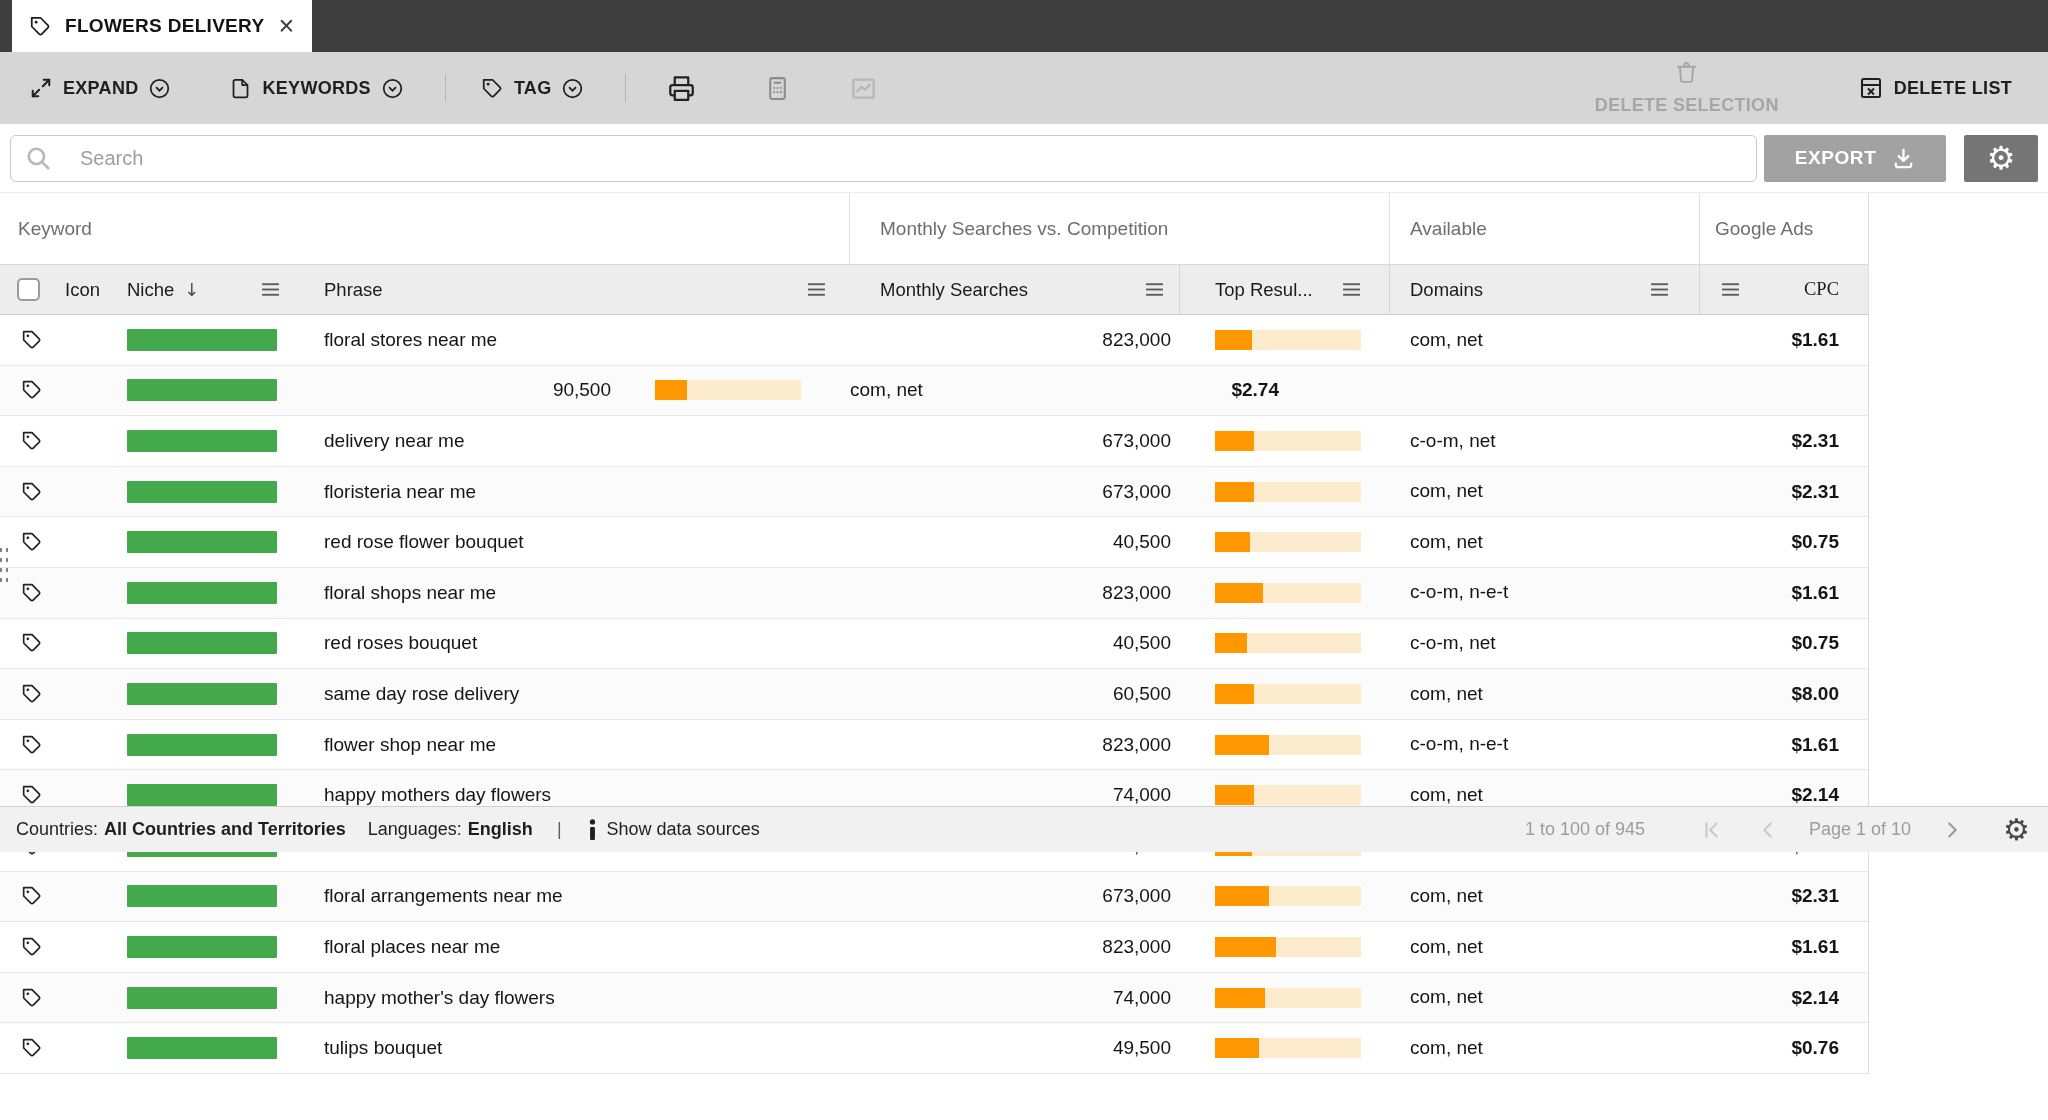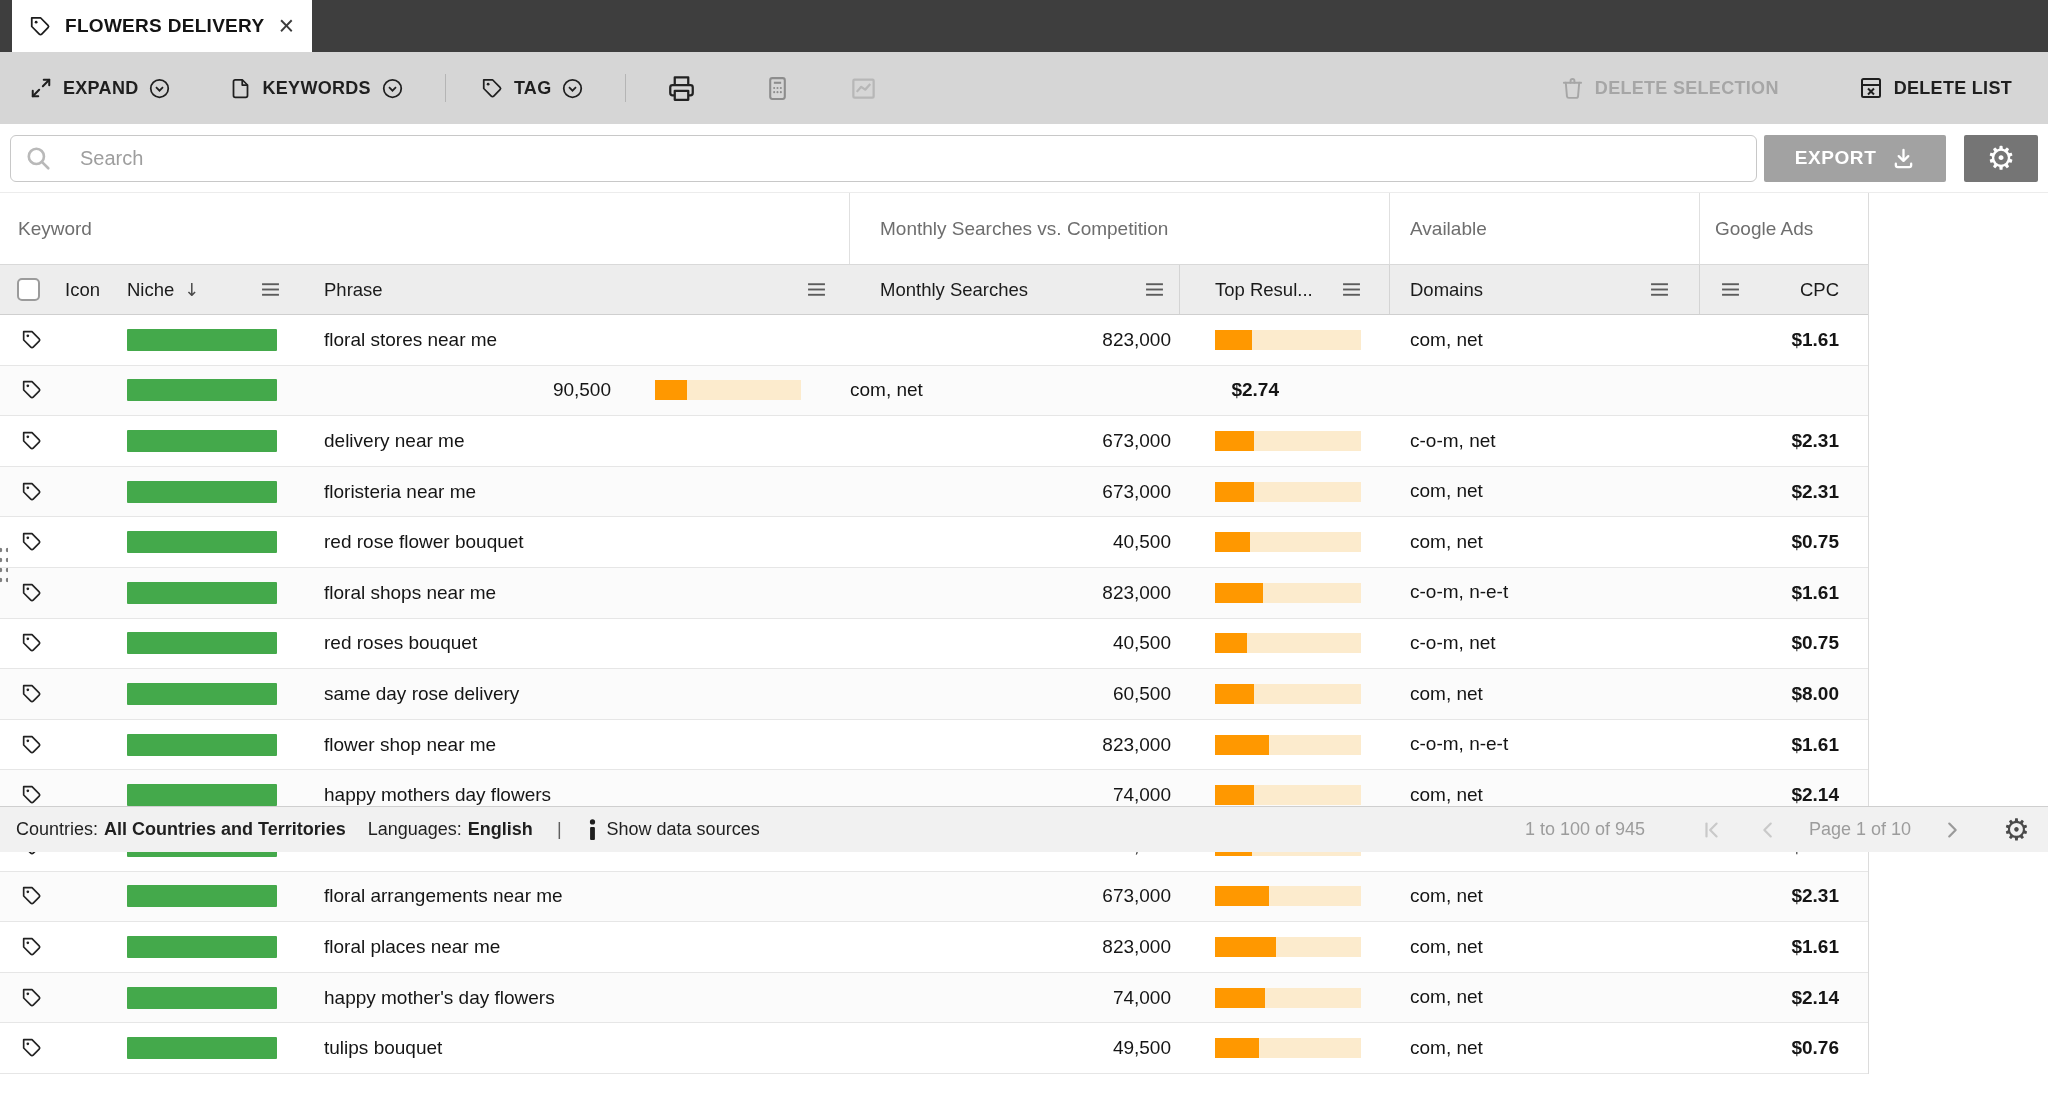--- a/index.html
+++ b/index.html
@@ -12,21 +12,21 @@
   .tab { margin-left:12px; width:300px; background:#fff; display:flex; align-items:center;
          padding:0 18px; gap:14px; }
   .tab-label { font-size:19px; font-weight:700; letter-spacing:.3px; color:#141414; white-space:nowrap; }
   .tab-close { margin-left:auto; font-size:27px; color:#3c3c3c; line-height:1; cursor:default; }
   .ic { display:inline-flex; flex:none; }
 
   
   .toolbar { height:72px; background:#d6d6d6; display:flex; align-items:center; padding:0 36px 0 30px; }
   .tbtn { display:flex; align-items:center; gap:11px; font-size:18px; font-weight:600;
           letter-spacing:.3px; color:#1f1f1f; white-space:nowrap; }
-  .tbtn.dis { color:#a6a6a6; }
+  .tbtn.dis { color:#a6a6a6;flex-direction:column; }
   .tsep { width:1px; height:28px; background:#b5b5b5; }
   .ml60{margin-left:60px} .ml42{margin-left:42px} .ml36{margin-left:36px}
   .ml70{margin-left:70px} .ml80{margin-left:80px} .mlauto{margin-left:auto}
 
   
   .searchrow { height:69px; background:#fff; display:flex; align-items:center; padding:0 10px;
                border-bottom:1px solid #ececec; }
   .searchbox { width:1747px; height:47px; border:1px solid #c8c8c8; border-radius:6px;
                display:flex; align-items:center; padding:0 14px; gap:29px; background:#fff; }
   .searchbox input { border:none; outline:none; font-size:20px; color:#333; width:100%;
@@ -54,21 +54,21 @@
              font-size:18.5px; color:#1b1b1b; }
   .hcell { height:100%; display:flex; align-items:center; white-space:nowrap; }
   .h-check{width:62px; padding-left:17px;}
   .h-icon{width:58px; padding-left:3px; overflow:hidden;}
   .h-niche{width:170px; padding-left:7px; gap:10px; padding-right:10px;}
   .h-phrase{width:560px; padding-left:34px; padding-right:24px;}
   .h-monthly{width:330px; padding-left:30px; padding-right:15px; border-right:1px solid #d4d4d4;}
   .h-top{width:210px; padding-left:35px; padding-right:28px; border-right:1px solid #d4d4d4;}
   .h-domains{width:310px; padding-left:20px; padding-right:30px; border-right:1px solid #d4d4d4;}
   .h-menu{width:60px; justify-content:center;}
-  .h-cpc{width:108px; justify-content:flex-end; padding-right:29px;}
+  .h-cpc{width:108px; justify-content:flex-end; padding-right:29px;font-family:Liberation Serif, serif;}
   .grow{flex:1}
   .checkbox { width:23px; height:23px; border:2px solid #9b9b9b; border-radius:5px; background:#fff; }
   .sort-arrow { font-size:18px; color:#4a4a4a; font-family:"DejaVu Sans",sans-serif; }
 
   .tbody { height:759px; overflow:hidden; }
   .trow { height:50.6px; display:flex; align-items:center; border-bottom:1px solid #e6e6e6;
           font-size:19px; color:#151515; background:#fff; }
   .trow.alt { background:#fbfbfb; }
   .cell { display:flex; align-items:center; white-space:nowrap; }
   .c-rowicon{width:120px; padding-left:22px; color:#222;}

